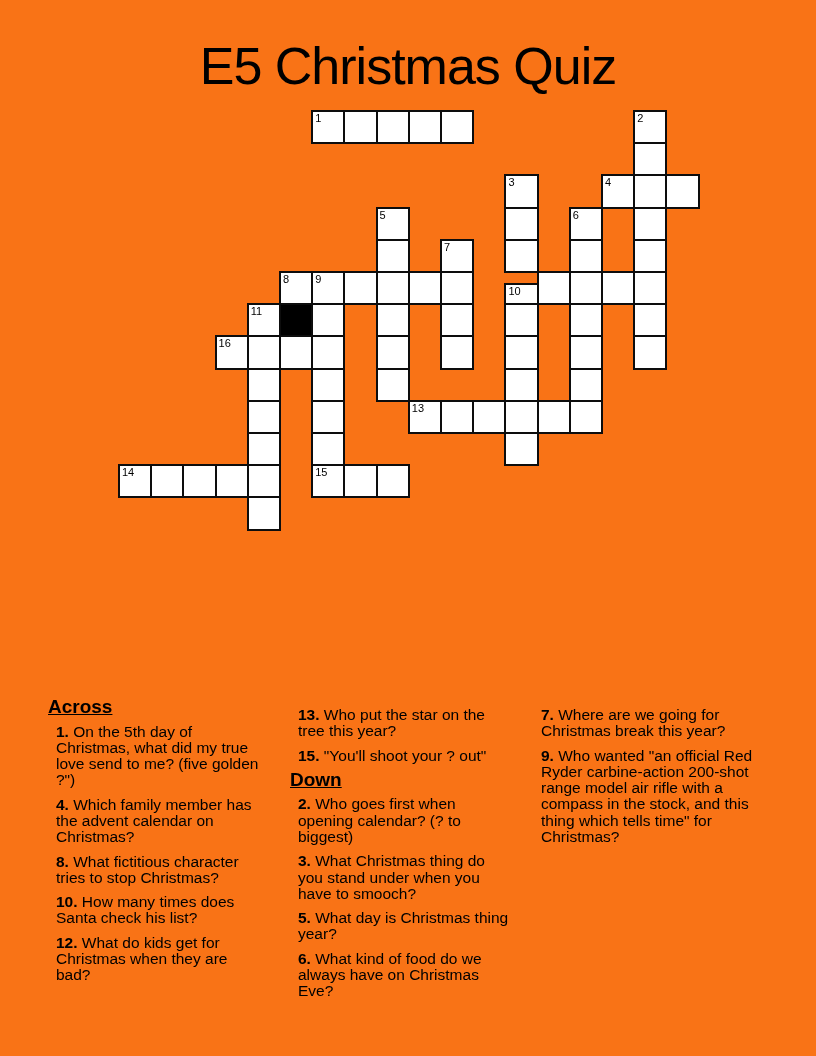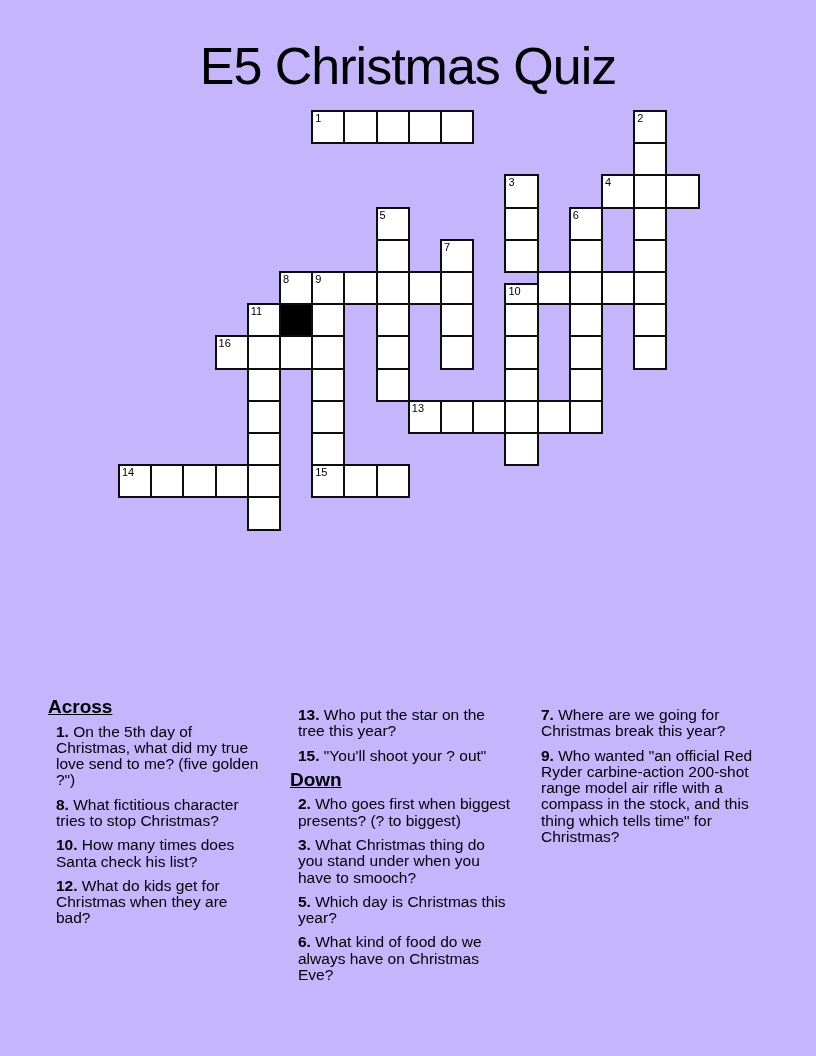--- a/index.html
+++ b/index.html
@@ -1,17 +1,17 @@
 <!DOCTYPE html>
 <html><head>
 <meta charset="utf-8">
 <style>
   html,body { margin:0; padding:0; background:#ffffff; }
   .page {
-    position:relative; width:816px; height:1056px; background:#c4b5fd;
+    position:relative; width:816px; height:1056px; background:#f97316;
     font-family:"Liberation Sans", sans-serif; color:#000; overflow:hidden;
   }
   .title {
     position:absolute; top:40px; left:0; width:816px;
     text-align:center; font-size:52px; line-height:52px;
     letter-spacing:-1px; font-weight:400; color:#000; white-space:nowrap;
   }
   .grid { position:absolute; top:0; left:0; width:816px; height:1056px; }
   .cell {
     position:absolute; width:34.2px; height:34.2px; box-sizing:border-box;
@@ -139,30 +139,31 @@
       <div class="cell" style="left: 311.2px; top: 464.2px;">
         <span class="cellnum">15</span>
       </div>
       <div class="cell" style="left: 343.4px; top: 464.2px;"></div>
       <div class="cell" style="left: 375.6px; top: 464.2px;"></div>
       <div class="cell" style="left: 246.8px; top: 496.4px;"></div>
     </div>
   <div class="clue-col clue-col-1">
       <p class="clue-header">Across</p>
       <p class="clue"><span class="cnum">1.</span><span> On the 5th day of Christmas, what did my true love send to me? (five golden ?")</span></p>
+      <p class="clue"><span class="cnum">4.</span><span> Which family member has the advent calendar on Christmas?</span></p>
       <p class="clue"><span class="cnum">8.</span><span> What fictitious character tries to stop Christmas?</span></p>
       <p class="clue"><span class="cnum">10.</span><span> How many times does Santa check his list?</span></p>
       <p class="clue"><span class="cnum">12.</span><span> What do kids get for Christmas when they are bad?</span></p>
     </div>
   <div class="clue-col clue-col-2">
       <p class="clue"><span class="cnum">13.</span><span> Who put the star on the tree this year?</span></p>
       <p class="clue"><span class="cnum">15.</span><span> "You'll shoot your ? out"</span></p>
       <p class="clue-header">Down</p>
-      <p class="clue"><span class="cnum">2.</span><span> Who goes first when biggest presents? (? to biggest)</span></p>
+      <p class="clue"><span class="cnum">2.</span><span> Who goes first when opening calendar? (? to biggest)</span></p>
       <p class="clue"><span class="cnum">3.</span><span> What Christmas thing do you stand under when you have to smooch?</span></p>
-      <p class="clue"><span class="cnum">5.</span><span> Which day is Christmas this year?</span></p>
+      <p class="clue"><span class="cnum">5.</span><span> What day is Christmas thing year?</span></p>
       <p class="clue"><span class="cnum">6.</span><span> What kind of food do we always have on Christmas Eve?</span></p>
     </div>
   <div class="clue-col clue-col-3">
       <p class="clue"><span class="cnum">7.</span><span> Where are we going for Christmas break this year?</span></p>
       <p class="clue"><span class="cnum">9.</span><span> Who wanted "an official Red Ryder carbine-action 200-shot range model air rifle with a compass in the stock, and this thing which tells time" for Christmas?</span></p>
     </div>
 </div>
 
 </body></html>

